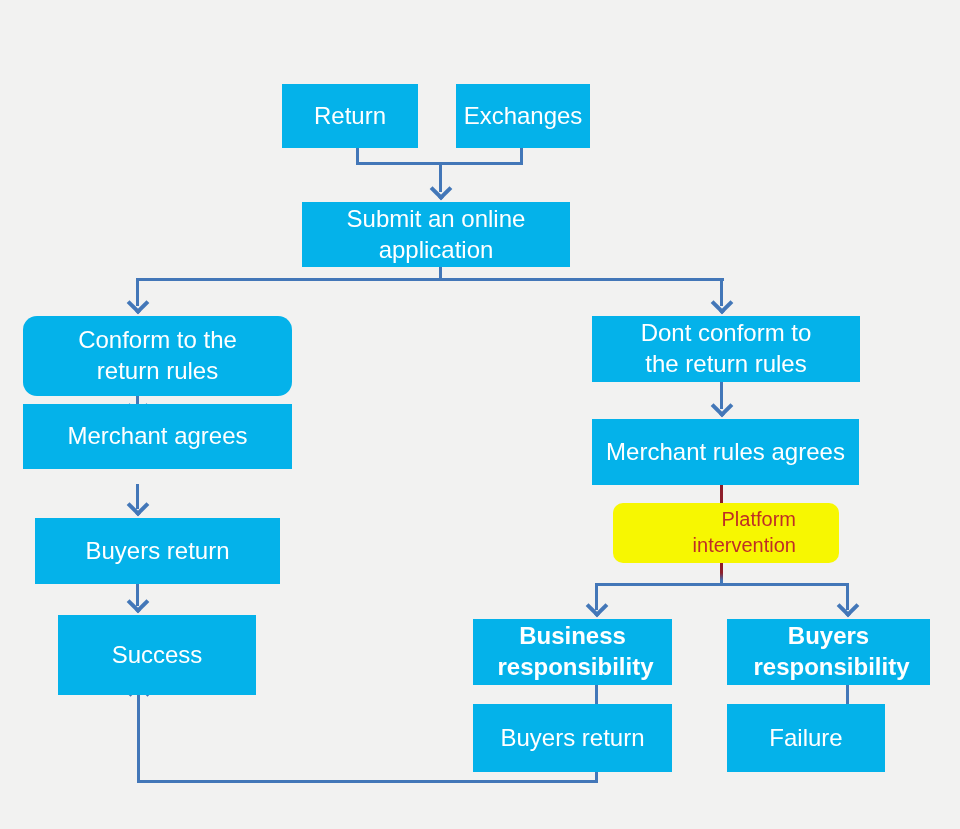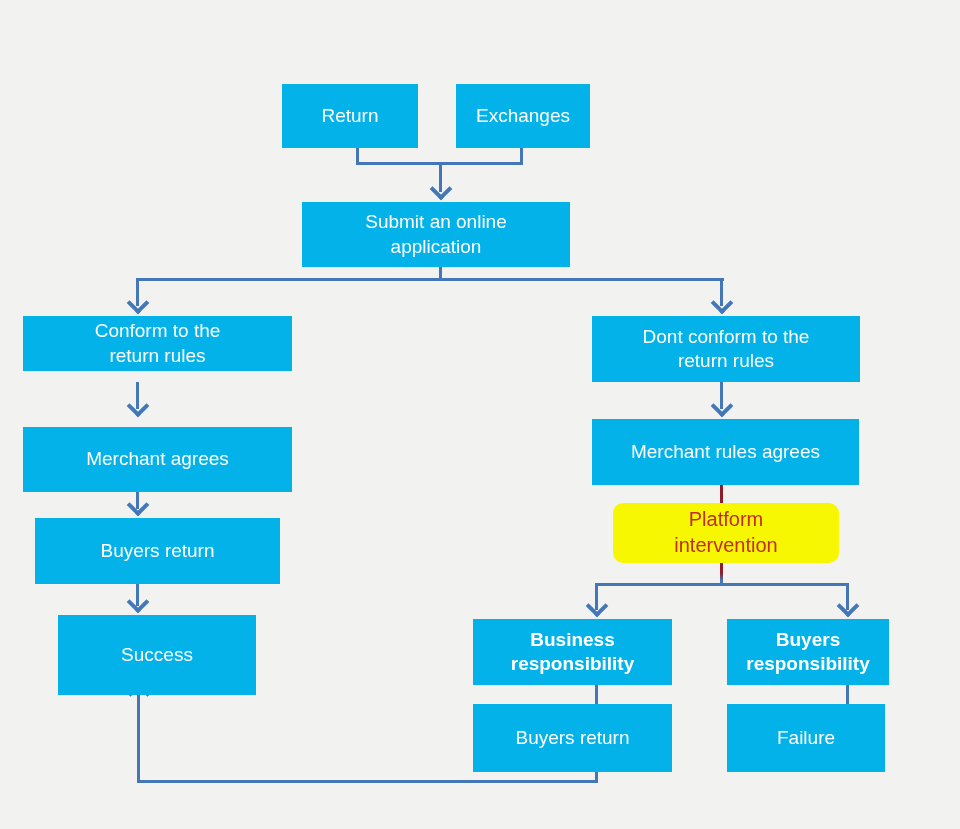--- a/index.html
+++ b/index.html
@@ -12,37 +12,37 @@
   .banner .dash{position:absolute;left:0;width:100%;height:4px;
           background:repeating-linear-gradient(to right,var(--banner-dash,#7d1418) 0 7px,transparent 7px 15px);}
   .dash-top{top:11px;}
   .dash-bottom{top:55px;}
   .banner-title{display:inline-block;color:var(--banner-title,#f3e6a6);font-size:36px;font-weight:700;
           letter-spacing:1px;transform:scaleY(1.15);text-shadow:2px 3px 1px rgba(74,10,12,.9);}
 
   
   .node{position:absolute;background:var(--node-fill,#04b2ea);color:var(--node-text,#fff);
         display:flex;align-items:center;justify-content:center;text-align:center;
-        font-size:19px;line-height:1.28;}
+        font-size:24px;line-height:1.28;}
   .node .lbl{display:inline-block;}
   .n-return{left:282px;top:84px;width:136px;height:64px;}
   .n-exchanges{left:456px;top:84px;width:134px;height:64px;}
   .n-submit{left:302px;top:202px;width:268px;height:65px;}
-  .n-conform{left:23px;top:316px;width:269px;height:55px;}
+  .n-conform{left:23px;top:316px;width:269px;height:80px;border-radius:14px;}
   .n-dont-conform{left:592px;top:316px;width:268px;height:66px;}
-  .n-merchant-agrees{left:23px;top:427px;width:269px;height:65px;}
+  .n-merchant-agrees{left:23px;top:404px;width:269px;height:65px;}
   .n-merchant-dont-agrees{left:592px;top:419px;width:267px;height:66px;}
   .n-buyers-return-left{left:35px;top:518px;width:245px;height:66px;}
   .n-success{left:58px;top:615px;width:198px;height:80px;}
   .n-business-resp{left:473px;top:619px;width:199px;height:66px;}
-  .n-buyers-resp{left:727px;top:619px;width:162px;height:66px;}
+  .n-buyers-resp{left:727px;top:619px;width:203px;height:66px;}
   .n-buyers-return-bottom{left:473px;top:704px;width:199px;height:68px;}
   .n-failure{left:727px;top:704px;width:158px;height:68px;}
   .n-platform{left:613px;top:503px;width:226px;height:60px;background:var(--highlight-fill,#f7f701);
-        color:var(--highlight-text,#bf2e25);border-radius:10px;font-size:20px;}
+        color:var(--highlight-text,#bf2e25);border-radius:10px;font-size:20px;text-align:right;}
   .w210{max-width:210px;} .w205{max-width:205px;} .w165{max-width:165px;}
   .w150{max-width:150px;font-weight:bold;} .w140{max-width:140px;}
 
   
   .hl,.vl{position:absolute;background:var(--line,#4377b8);}
   .hl{height:3px;} .vl{width:3px;}
   .red{background:var(--red,#8e1e2a);}
   .red2blue{background:linear-gradient(to bottom,var(--red,#8e1e2a) 0 45%,var(--line,#4377b8) 80%);}
   .arr{position:absolute;width:12px;height:12px;}
   .arr-d{border-right:4px solid var(--line,#4377b8);border-bottom:4px solid var(--line,#4377b8);transform:rotate(45deg);}

